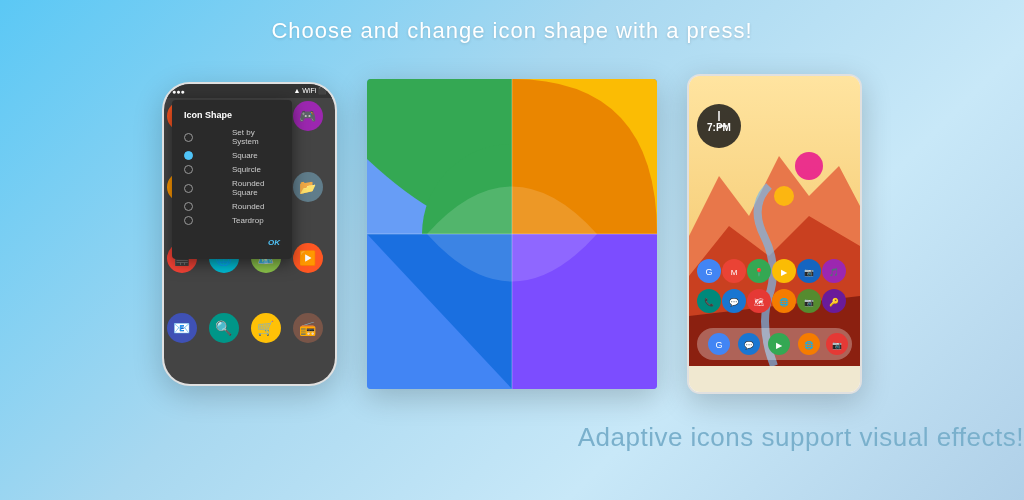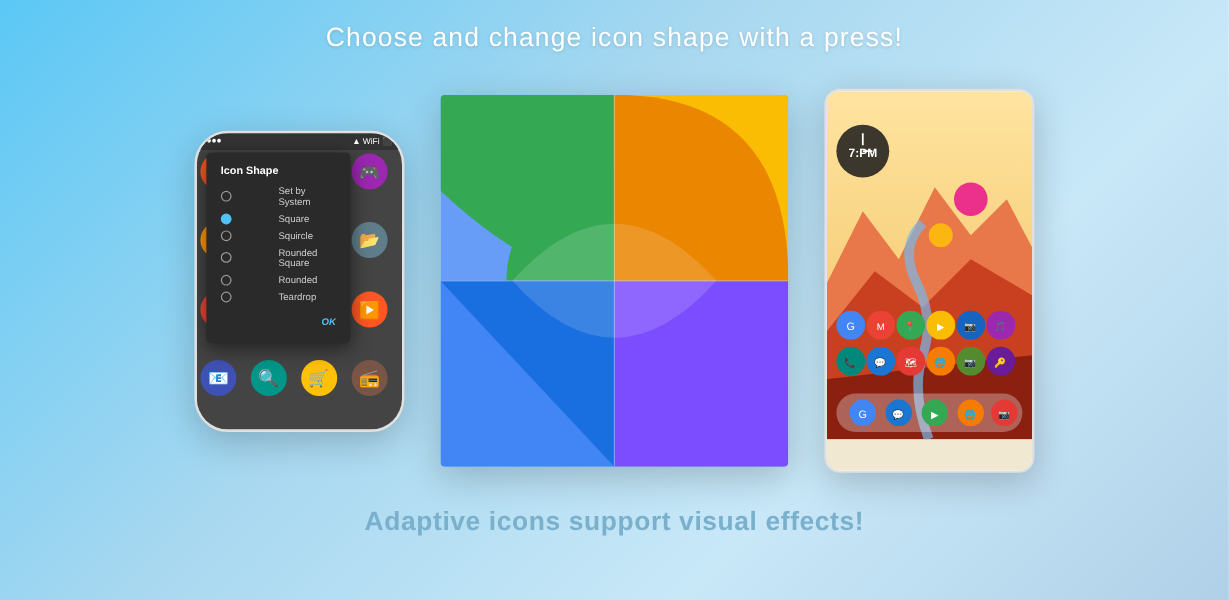--- a/index.html
+++ b/index.html
@@ -30,21 +30,21 @@
       gap: 30px;
       padding: 0 30px;
       height: 360px;
     }
 
     
     .phone-left {
       background: white;
       border-radius: 28px;
       width: 175px;
-      height: 251px;
+      height: 304px;
       box-shadow: 0 8px 30px rgba(0,0,0,0.2);
       overflow: hidden;
       position: relative;
       flex-shrink: 0;
       border: 2px solid #e0e0e0;
     }
 
     .phone-screen-left {
       width: 100%;
       height: 100%;
@@ -161,24 +161,24 @@
 
     .phone-screen-right {
       width: 100%;
       height: 100%;
       background: #f0e8d0;
       position: relative;
       overflow: hidden;
     }
 
     .bottom-text {
-      text-align: center;
+      text-align: right;
       color: #7ab0cc;
-      font-size: 22px;
-      font-weight: 700;
+      font-size: 26px;
+      font-weight: 400;
       letter-spacing: 0.5px;
       padding: 8px 0;
     }
 
     
     .center-svg {
       width: 100%;
       height: 100%;
     }
 

